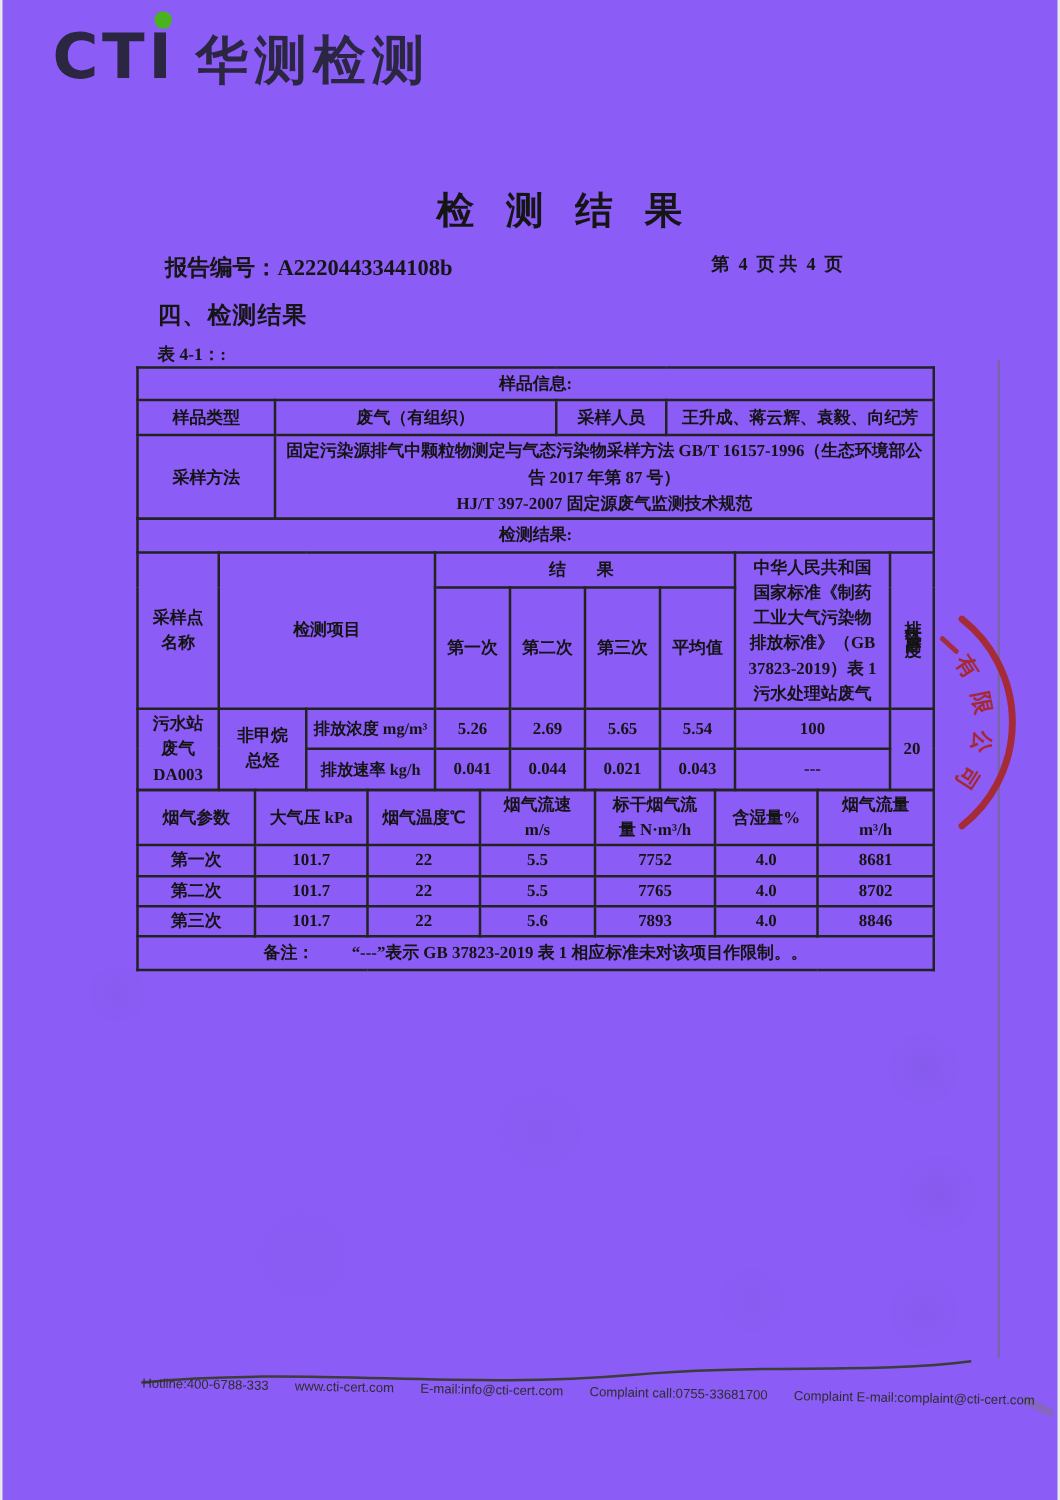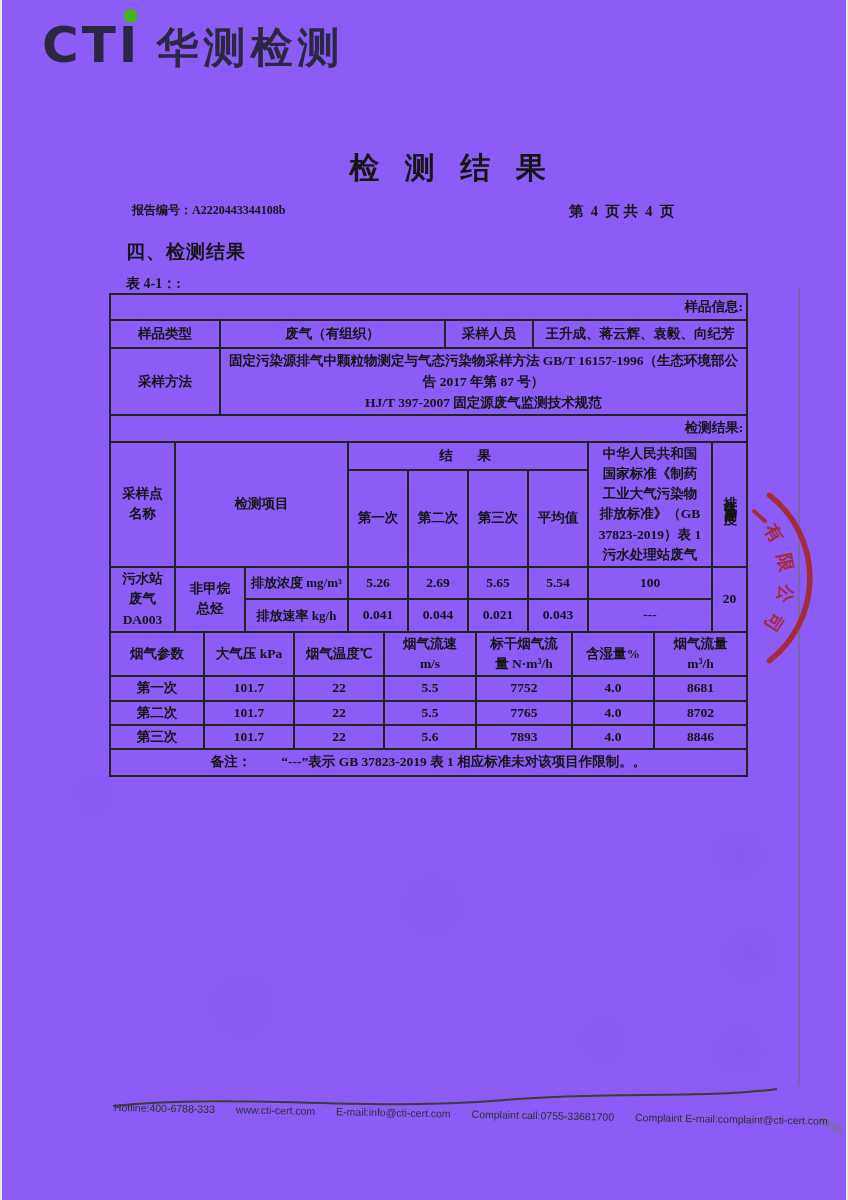--- a/index.html
+++ b/index.html
@@ -28,32 +28,32 @@
   .logo-cti { font-family:"DejaVu Sans", sans-serif; font-weight:bold; font-size:50px;
     line-height:0.92; color:#2b2642; letter-spacing:3px; display:flex; }
   .logo-i-wrap { position:relative; display:inline-block; }
   .logo-dot { position:absolute; width:14px; height:14px; border-radius:50%;
     background:#49b21c; top:-13px; left:50%; transform:translateX(-46%); }
   .logo-name { font-family:"DejaVu Sans", sans-serif; font-weight:bold; font-size:42px;
     line-height:0.95; color:#2b2642; letter-spacing:5px; }
   
   .doc-title { position:absolute; top:148px; left:52px; width:796px; text-align:center;
     font-size:30px; font-weight:bold; letter-spacing:9px; }
-  .report-no { position:absolute; top:202px; left:130px; font-size:12px; font-weight:bold; }
+  .report-no { position:absolute; top:202px; left:130px; font-size:18px; font-weight:bold; }
   .page-info { position:absolute; top:202px; left:567px; font-size:14.5px; font-weight:bold; white-space:pre; }
   .section-heading { position:absolute; top:239px; left:124px; font-size:19px; font-weight:bold; letter-spacing:1px; }
   .table-caption { position:absolute; top:275px; left:124px; font-size:14px; font-weight:bold; }
   
   .tables { position:absolute; left:107px; top:293px; width:637px; }
   table.t { border-collapse:collapse; table-layout:fixed; width:637px;
     font-size:13.5px; font-weight:bold; color:#141414; }
   table.t + table.t { margin-top:-2px; }
   .t td { border:2px solid #222; padding:1px 4px; text-align:center; vertical-align:middle;
     line-height:1.5; overflow:hidden; }
-  .t .sec-cell { text-align:right; padding:2px 3px;font-family:Liberation Serif, serif; }
+  .t .sec-cell { text-align:center; padding:2px 15px;font-family:Liberation Serif, serif; }
   .lft { text-align:left; padding:2px 6px 2px 9px; }
   .pre { white-space:pre-line; }
   .nw  { white-space:nowrap; }
   .std { line-height:19px; padding:1px 5px; }
   .grp { white-space:pre; letter-spacing:6px; }
   .vertical { writing-mode:vertical-lr; text-orientation:upright; margin:0 auto;
     letter-spacing:4px; line-height:1.1; height:108px; }
   .remark-text { margin-left:30px; }
   
   .end-note { position:absolute; top:808px; left:0; width:848px; text-align:center;

